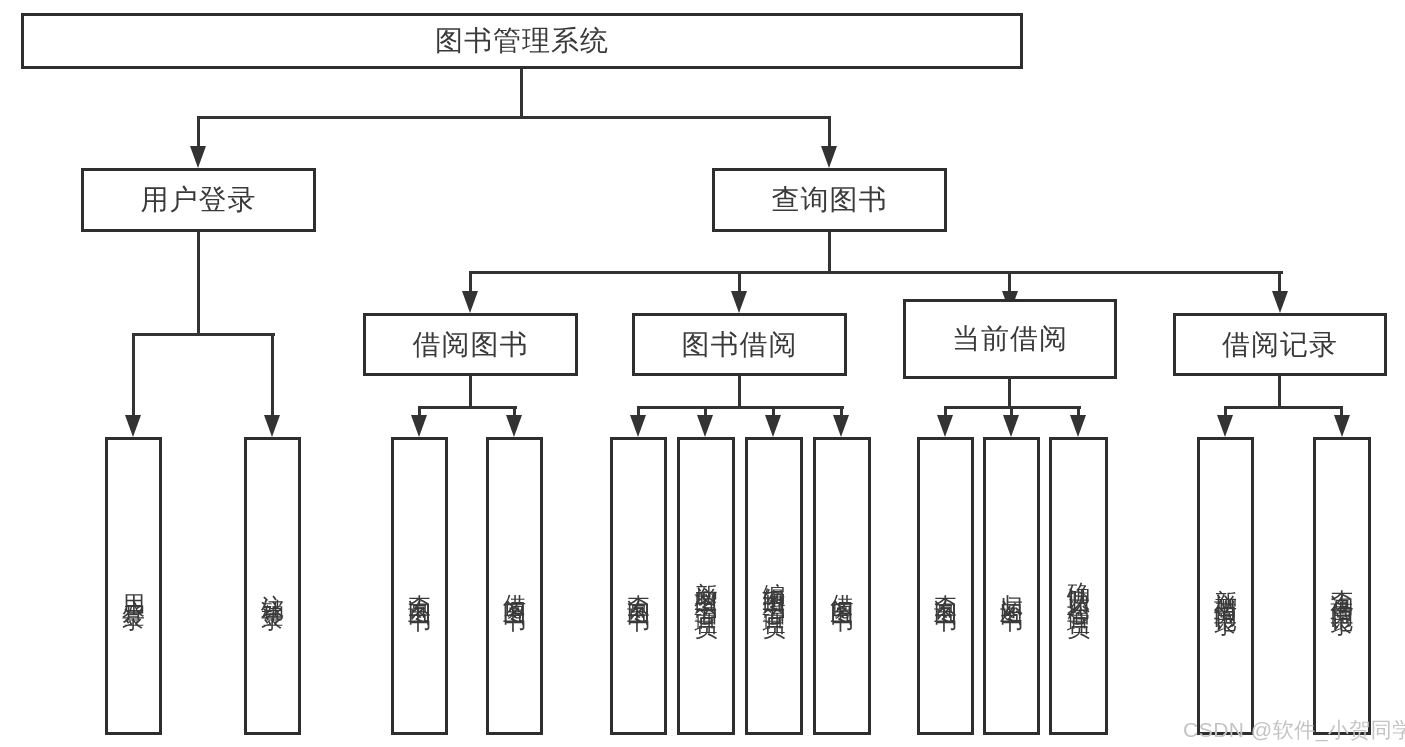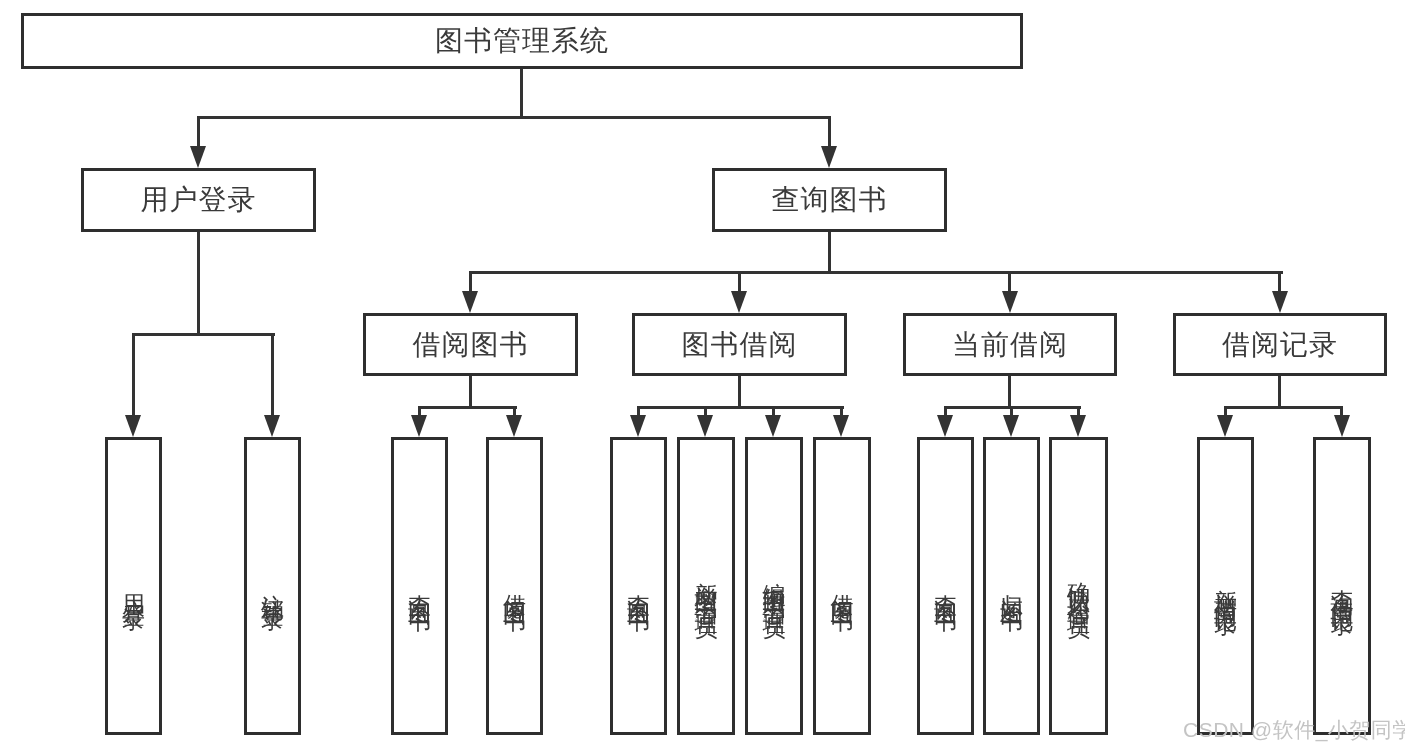--- a/index.html
+++ b/index.html
@@ -99,21 +99,21 @@
   <div class="arrow" style="left:1002px;top:291px;"></div>
   <div class="line" style="left:1278px;top:274px;width:3px;height:17px;"></div>
   <div class="arrow" style="left:1272px;top:291px;"></div>
 
   <div class="box hbox" style="left:363px;top:313px;width:215px;height:63px;">
     <span>借阅图书</span>
   </div>
   <div class="box hbox" style="left:632px;top:313px;width:215px;height:63px;font-family:Liberation Serif, serif;">
     <span>图书借阅</span>
   </div>
-  <div class="box hbox" style="left:903px;top:313px;width:214px;height:63px;">
+  <div class="box hbox" style="left:903px;top:299px;width:214px;height:80px;">
     <span>当前借阅</span>
   </div>
   <div class="box hbox" style="left:1173px;top:313px;width:214px;height:63px;">
     <span>借阅记录</span>
   </div>
 
   <div class="line" style="left:469px;top:376px;width:3px;height:33px;"></div>
   <div class="line" style="left:418px;top:406px;width:99px;height:3px;"></div>
   <div class="line" style="left:418px;top:409px;width:3px;height:6px;"></div>
   <div class="arrow" style="left:411px;top:415px;"></div>

